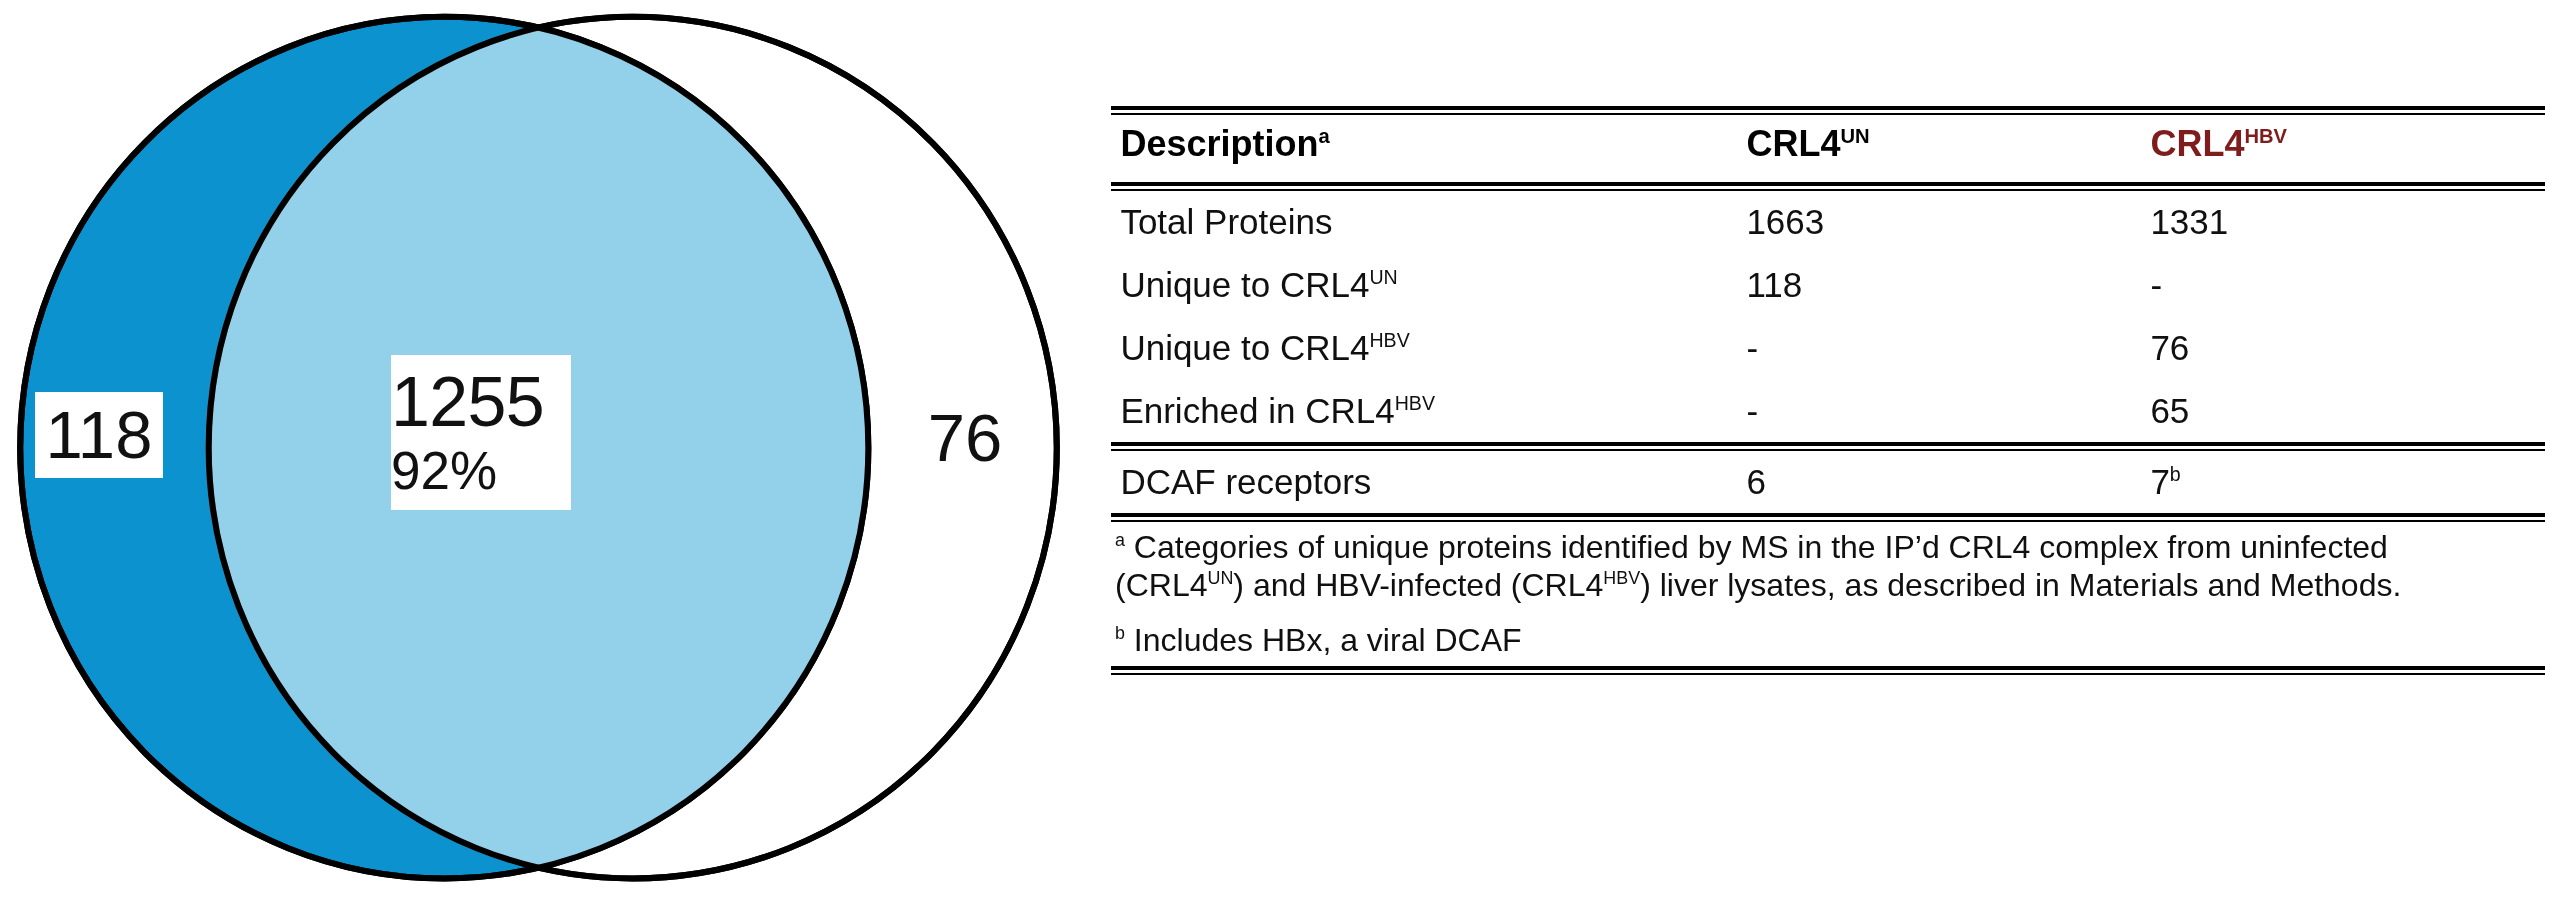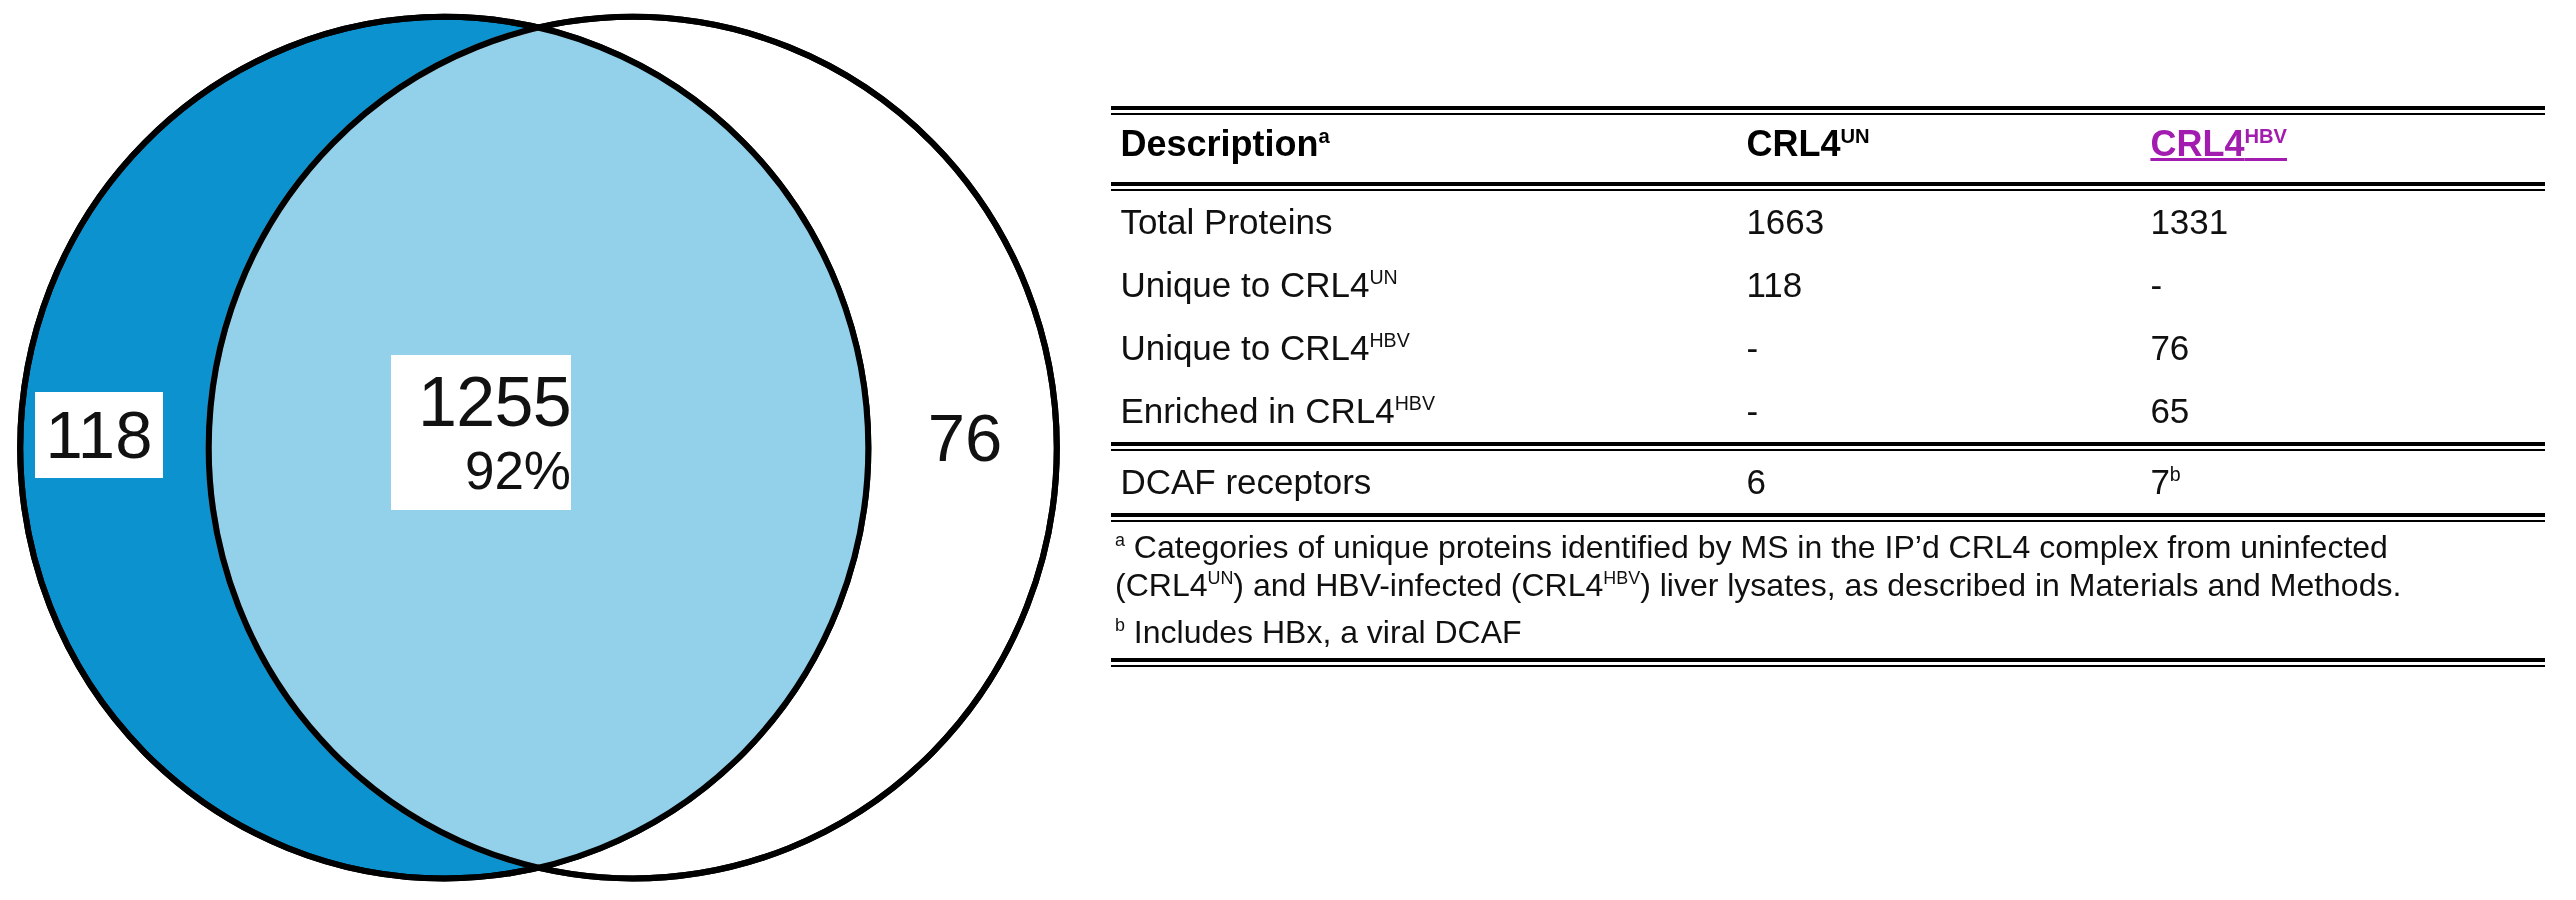--- a/index.html
+++ b/index.html
@@ -53,21 +53,21 @@
     align-items: center;
     justify-content: center;
   }
   #label-center {
     left: 391px;
     top: 355px;
     width: 180px;
     height: 155px;
     display: flex;
     flex-direction: column;
-    align-items: flex-end;
+    align-items: flex-start;
     justify-content: center;
   }
   #label-center .big {
     font-size: 70px;
     letter-spacing: -0.7px;
   }
   #label-center .pct {
     font-size: 53px;
     margin-top: 5px;
   }
@@ -102,21 +102,21 @@
   thead th {
     text-align: left;
     font-size: 36px;
     font-weight: bold;
     padding: 8px 0 17.5px 9.4px;
     vertical-align: bottom;
     font-family: "Liberation Sans", sans-serif;
     margin-top: 18px;
   }
   th.col-un { color: #000000; }
-  th.col-hbv { color: #a21caf; text-decoration: underline; }
+  th.col-hbv { color: #7f1d1d; }
 
   tbody td {
     text-align: left;
     font-size: 35px;
     font-weight: normal;
     padding: 11.4px 0 11.4px 9.4px;
     vertical-align: top;
     font-family: "Liberation Sans", sans-serif;
     color: #101010;
   }
@@ -167,21 +167,21 @@
 
   #footnotes {
     font-size: 32px;
     line-height: 1.21;
     color: #101010;
     padding: 5.4px 0 6.7px 4px;
     width: 1347px;
     font-family: "Liberation Sans", sans-serif;
   }
   #footnotes .fn-line { white-space: normal; }
-  #footnotes .fn-b { margin-top: 8px; }
+  #footnotes .fn-b { margin-top: 16px; }
 </style>
 </head>
 <body>
 
 <div id="figure">
 
   <div id="venn-panel">
     <svg id="venn-svg" width="1077" height="900" viewBox="0 0 1600 1337">
       <defs>
         <clipPath id="clip-left">

